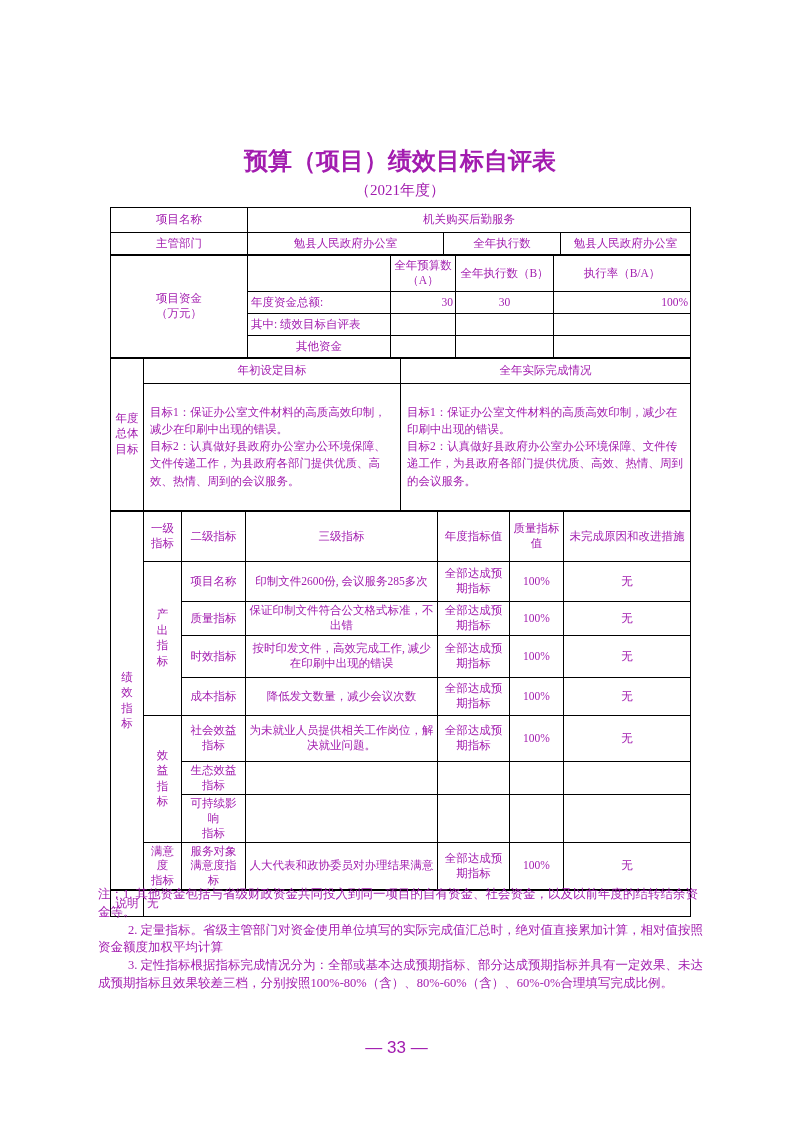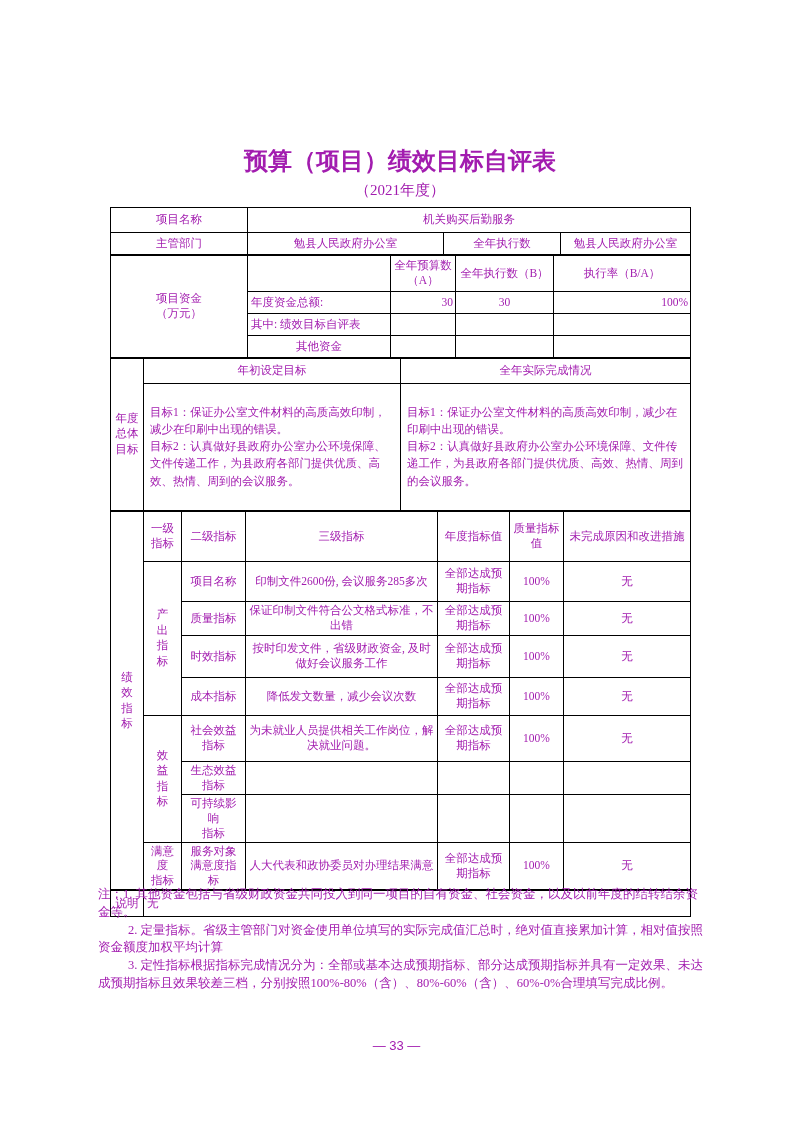--- a/index.html
+++ b/index.html
@@ -15,21 +15,21 @@
   .pre{white-space:pre-line;}
   .left{text-align:left;}
   .right{text-align:right;padding-right:2px;}
   .goaltxt{text-align:left;vertical-align:top;padding:20px 6px;line-height:1.5;font-size:11.5px;}
   .vlabel{line-height:1.35;margin-left:21px;}
   .rel{position:relative;}
   .notes{position:absolute;left:98px;top:886px;width:606px;font-size:12.5px;line-height:1.42;}
   .notes p{margin:0;}
   .notes .ind{text-indent:2.4em;}
   .page-number{position:absolute;left:0;right:0;top:1038px;text-align:center;
-               font-size:13px;font-family:"Liberation Sans","DejaVu Sans",sans-serif;}
+               font-size:17px;font-family:"Liberation Sans","DejaVu Sans",sans-serif;}
 </style>
 </head>
 <body>
 
 <div class="page">
   <div class="content">
 
     <h1 class="doc-title">预算（项目）绩效目标自评表</h1>
     <div class="doc-subtitle">（2021年度）</div>
 
@@ -159,21 +159,21 @@
         </tr>
         <tr style="height:34px">
           <td class="pre">质量指标</td>
           <td>保证印制文件符合公文格式标准，不出错</td>
           <td>全部达成预期指标</td>
           <td>100%</td>
           <td>无</td>
         </tr>
         <tr style="height:42px">
           <td class="pre">时效指标</td>
-          <td>按时印发文件，省级财政资金, 及时做好会议服务工作</td>
+          <td>按时印发文件，高效完成工作, 减少在印刷中出现的错误</td>
           <td>全部达成预期指标</td>
           <td>100%</td>
           <td>无</td>
         </tr>
         <tr style="height:38px">
           <td class="pre">成本指标</td>
           <td>降低发文数量，减少会议次数</td>
           <td>全部达成预期指标</td>
           <td>100%</td>
           <td>无</td>

